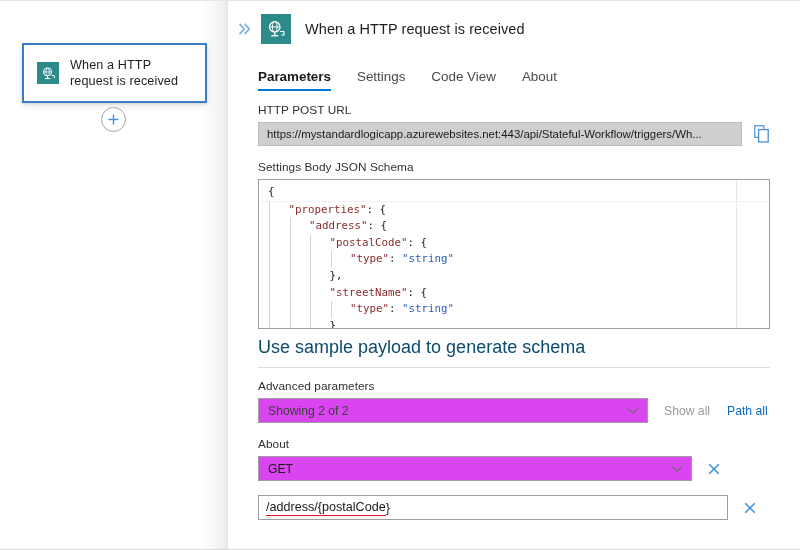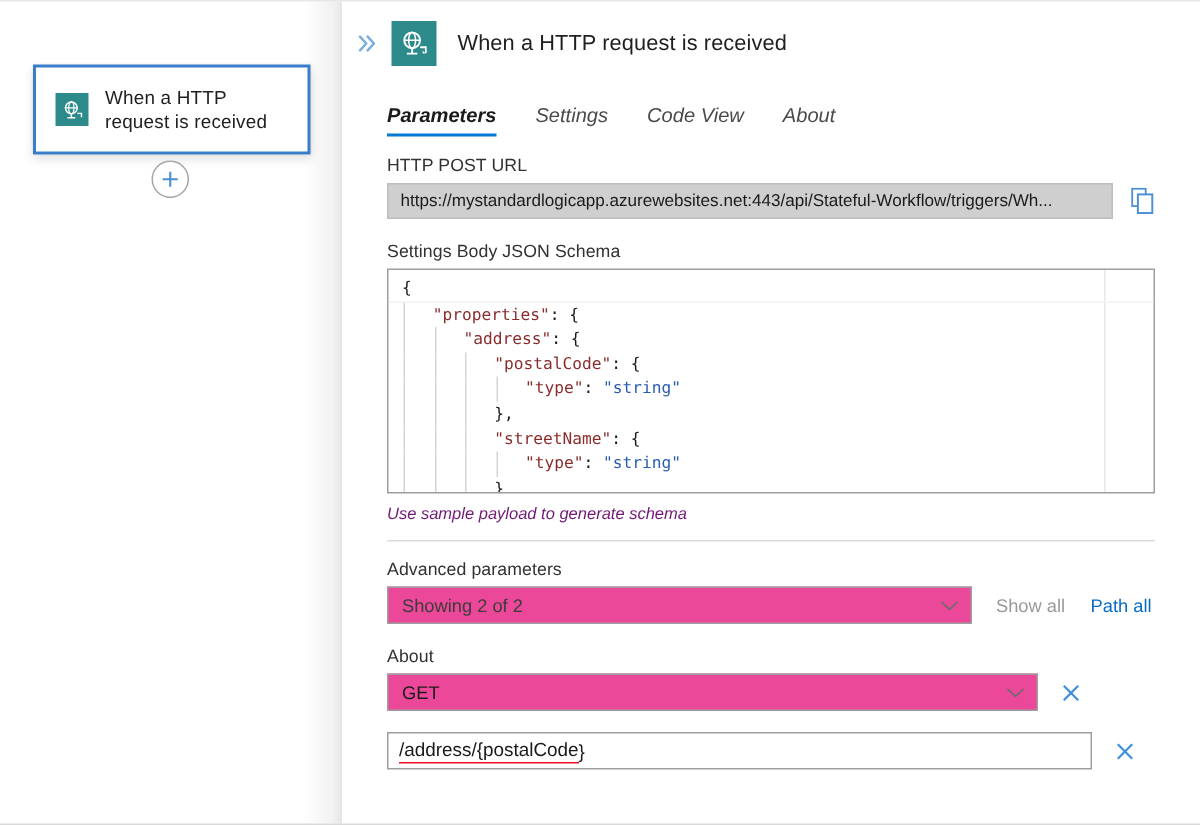--- a/index.html
+++ b/index.html
@@ -137,21 +137,20 @@
     letter-spacing: 0.005em;
   }
 
   
   .tabs {
     display: flex;
     align-items: flex-end;
     padding-left: 30px;
     margin-top: 12px;
     height: 28px;
-    font-style: italic;
   }
   .tab {
     position: relative;
     font-size: 13.4px;
     color: #4a4a48;
     padding: 0 0 7px 0;
     margin-right: 26px;
     cursor: pointer;
     white-space: nowrap;
   }
@@ -243,42 +242,41 @@
     top: 0;
     height: 16.6px;
     width: 1px;
     background: #d5d5d5;
   }
   .tok-punc { color: #1b1a19; }
   .tok-key  { color: #8b2d2d; }
   .tok-val  { color: #2a5db0; }
 
   .link {
-    font-size: 11px;
-    color: #701a75;
+    font-size: 18px;
+    color: #0c4a6e;
     cursor: pointer;
     display: inline-block;
     margin-top: 8px;
-    font-style: italic;
   }
 
   .divider {
     height: 1px;
     background: #dcdcdc;
     margin-top: 9px;
   }
 
   .select-row {
     display: flex;
     align-items: center;
   }
   .select-box {
     height: 25px;
     border: 1px solid #9e9e9e;
-    background: #ec4899;
+    background: #d946ef;
     box-sizing: border-box;
     display: flex;
     align-items: center;
     padding: 0 8px 0 9px;
     font-size: 12.2px;
     color: #3c3c3b;
     position: relative;
     cursor: pointer;
   }
   .select-box.adv { width: 390px; }

